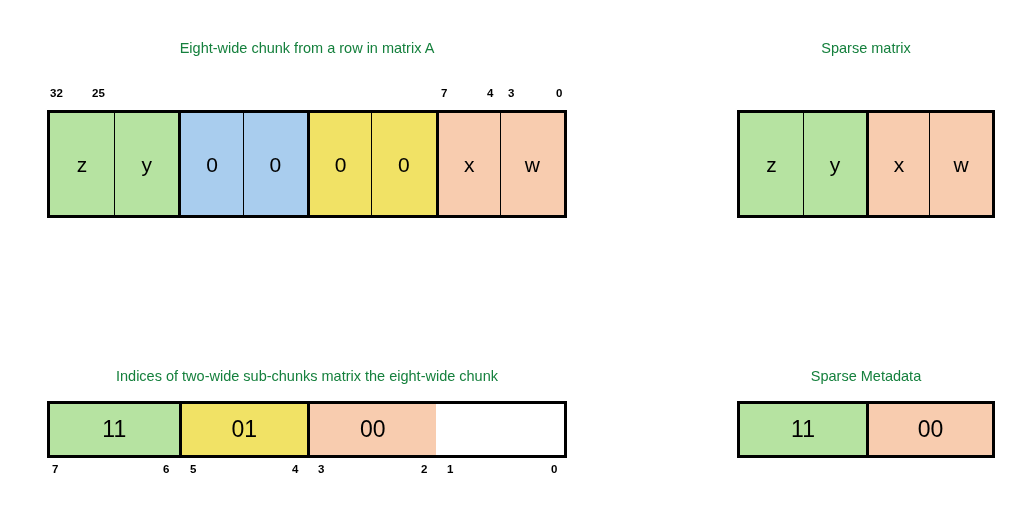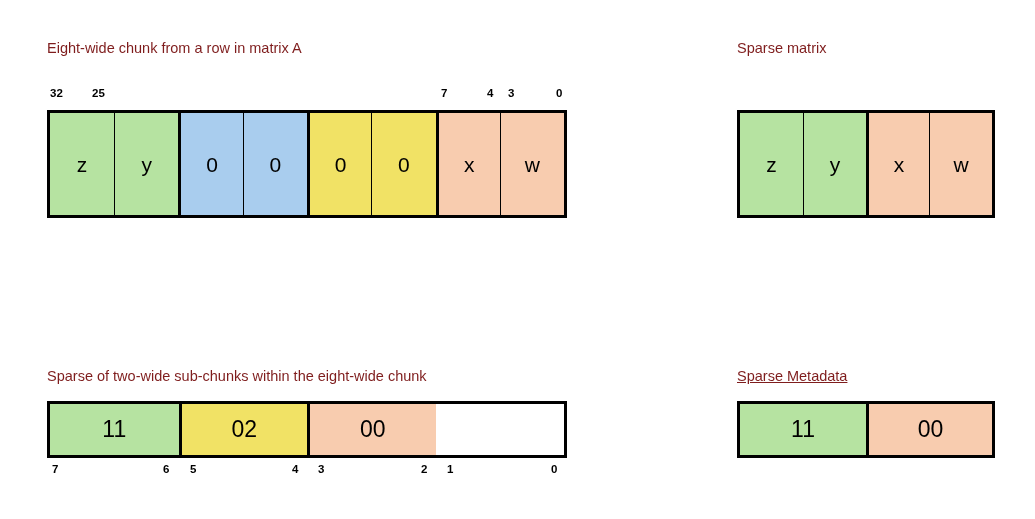--- a/index.html
+++ b/index.html
@@ -12,23 +12,23 @@
     height: 519px;
     position: relative;
     font-family: "Liberation Sans", sans-serif;
     color: #000000;
     overflow: hidden;
   }
 
   .panel-title {
     position: absolute;
     font-size: 14.5px;
-    color: #7f1d1d;
+    color: #15803d;
     white-space: nowrap;
-    text-align: left;
+    text-align: center;
     line-height: 1.2;
   }
 
   
   .row {
     position: absolute;
     display: flex;
     box-sizing: border-box;
     border: 3px solid #000;
     background: #fff;
@@ -69,21 +69,21 @@
   #input-title      { left: 737px; top: 40px;  width: 258px; }
   #input-row        { left: 737px; top: 110px; width: 258px; height: 108px; }
   #input-row .cell  { width: 63px; }
 
   
   #indices-title     { left: 47px; top: 368px; width: 520px; }
   #indices-row       { left: 47px; top: 401px; width: 520px; height: 57px; }
   #indices-row .cell { width: 128.5px; font-size: 23px; }
 
   
-  #meta-title        { left: 737px; top: 368px; width: 258px; text-decoration: underline; }
+  #meta-title        { left: 737px; top: 368px; width: 258px; }
   #meta-row          { left: 737px; top: 401px; width: 258px; height: 57px; }
   #meta-row .cell    { width: 126px; font-size: 23px; }
 </style>
 </head>
 <body>
 
 <div class="panel-title" id="chunk-title">Eight-wide chunk from a row in matrix A</div>
 
 <div class="row" id="chunk-row">
     <div class="cell c-green">
@@ -122,28 +122,28 @@
       <span>y</span>
     </div>
     <div class="cell c-peach thick-div">
       <span>x</span>
     </div>
     <div class="cell c-peach thin-div">
       <span>w</span>
     </div>
   </div>
 
-<div class="panel-title" id="indices-title">Sparse of two-wide sub-chunks within the eight-wide chunk</div>
+<div class="panel-title" id="indices-title">Indices of two-wide sub-chunks matrix the eight-wide chunk</div>
 
 <div class="row" id="indices-row">
     <div class="cell c-green">
       <span>11</span>
     </div>
     <div class="cell c-yellow thick-div">
-      <span>02</span>
+      <span>01</span>
     </div>
     <div class="cell c-peach thick-div">
       <span>00</span>
     </div>
   </div>
 
 <div class="panel-title" id="meta-title">Sparse Metadata</div>
 
 <div class="row" id="meta-row">
     <div class="cell c-green">

